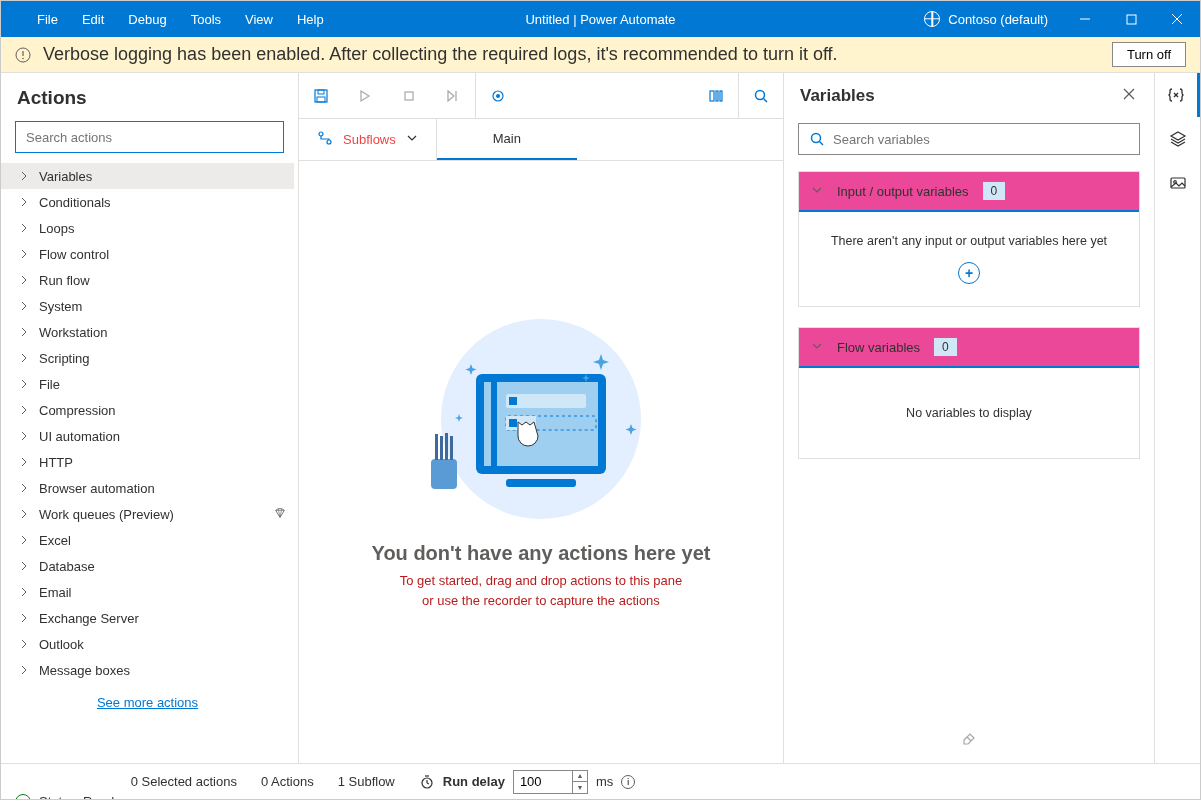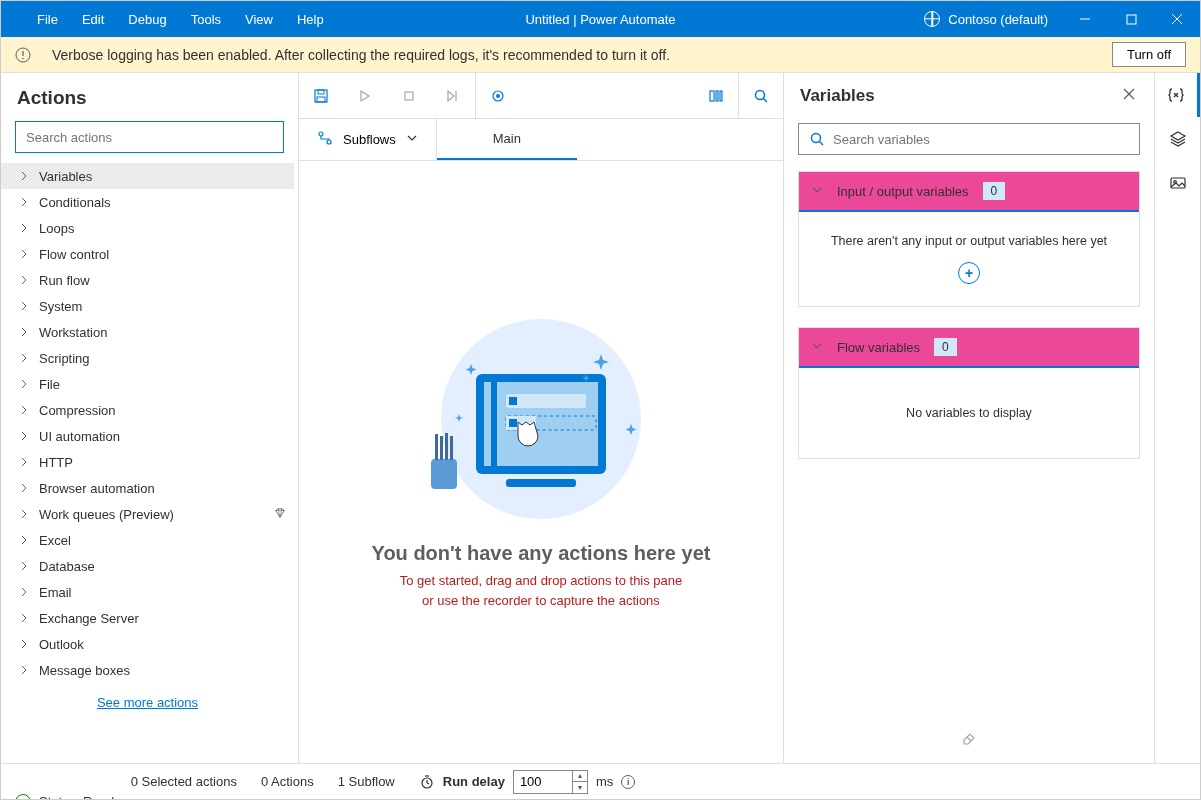--- a/index.html
+++ b/index.html
@@ -76,21 +76,21 @@
     align-items:center;
     padding: 0 14px;
     gap: 12px;
     color: #323130;
   }
   .notif-bar .notif-icon {
     width:16px; height:16px;
     display:flex; align-items:center; justify-content:center;
     color: #605e5c;
   }
-  .notif-bar .notif-text { font-size:14px;margin-left:9px; }
+  .notif-bar .notif-text { font-size:18px; }
   .notif-bar .turn-off-btn {
     margin-left:auto;
     background:#fff;
     border:1px solid #8a8886;
     padding: 4px 14px;
     font-size:13px;
     cursor:pointer;
     font-family:inherit;
   }
 
@@ -197,21 +197,21 @@
     align-items:stretch;
   }
   .subflow-drop {
     display:flex;
     align-items:center;
     gap:10px;
     padding: 0 18px;
     border-right: 1px solid #e1dfdd;
     cursor:pointer;
     font-size:13px;
-    color:#000000;
+    color:#ef4444;
   }
   .subflow-drop .flow-icon { color:#0078d4; }
   .main-tab {
     display:flex;
     align-items:center;
     padding: 0 56px;
     border-bottom: 2px solid #0078d4;
     font-size:13px;
     cursor:pointer;
   }

